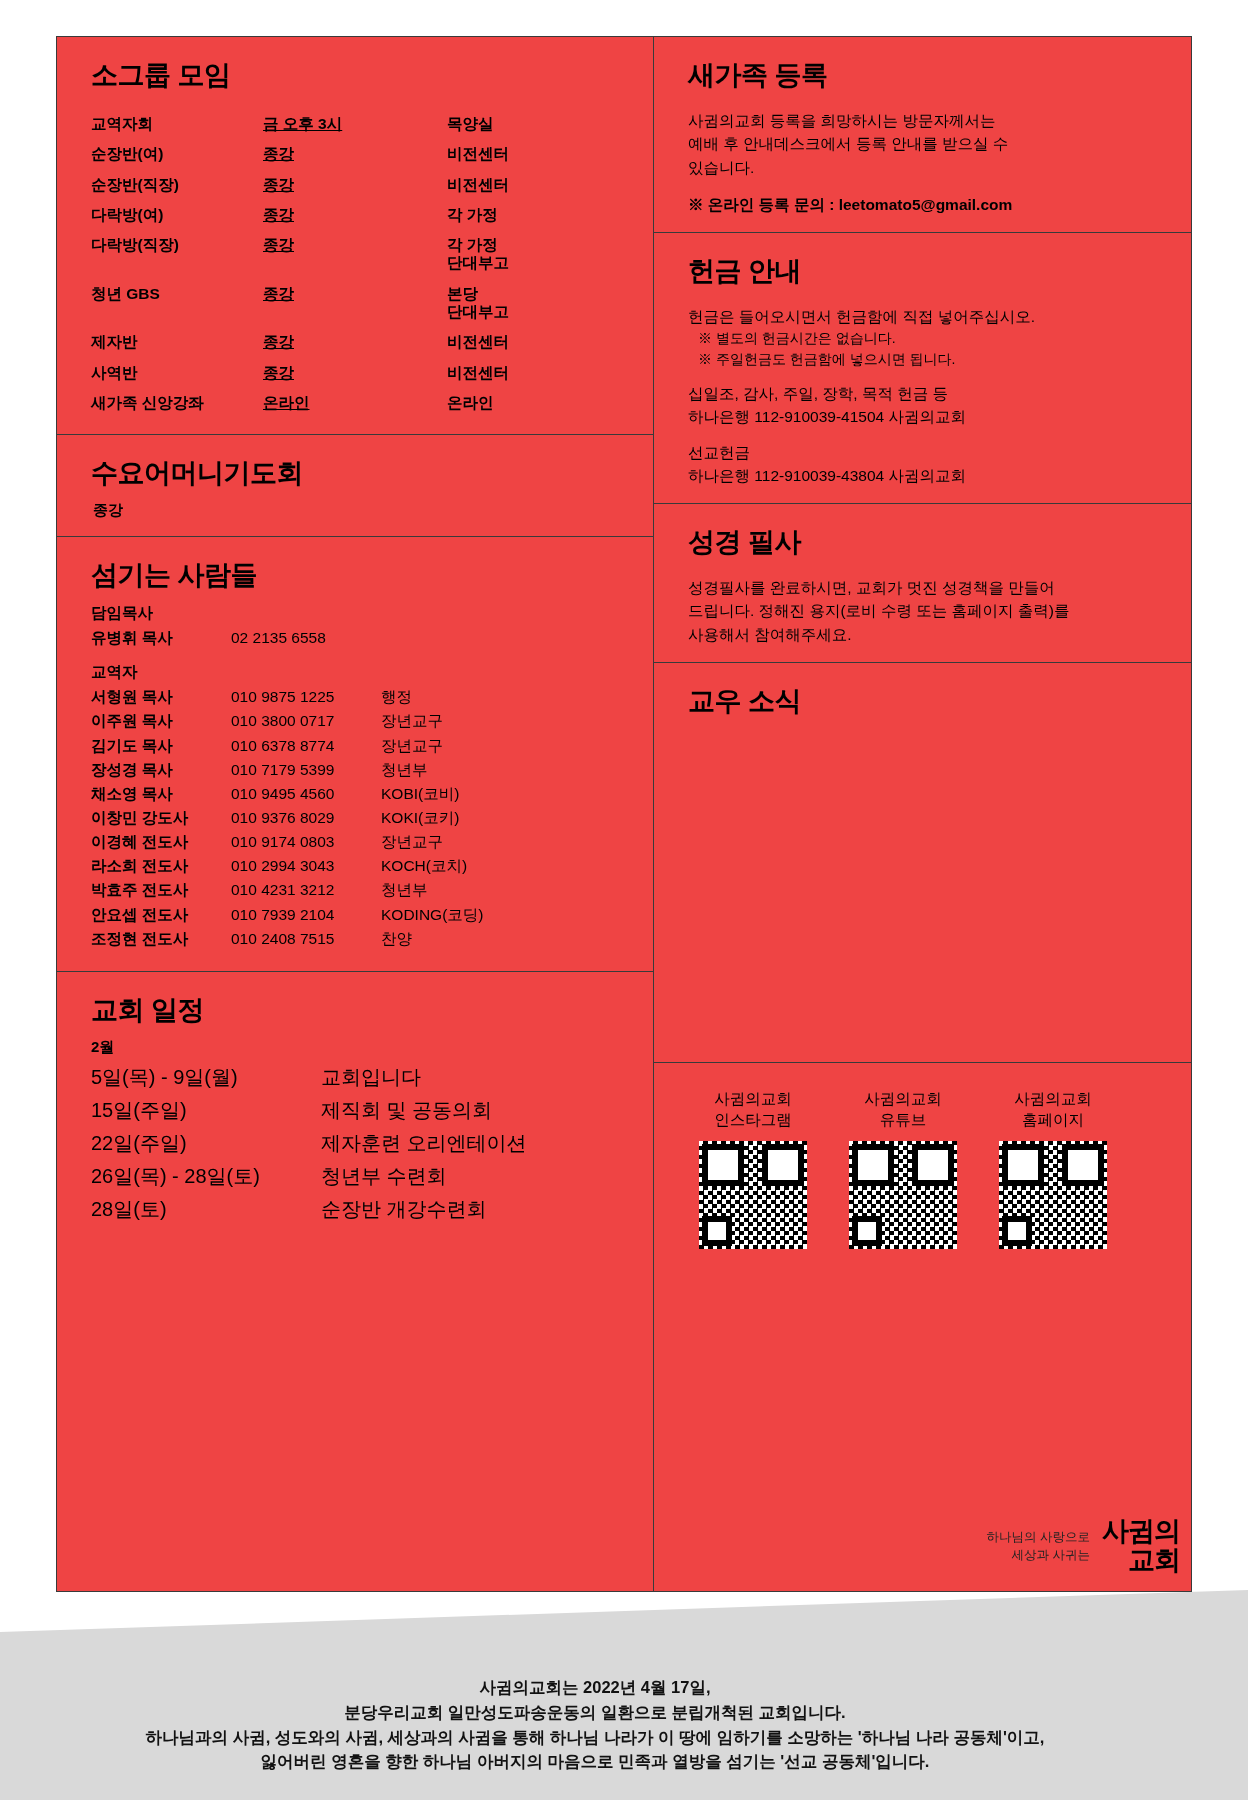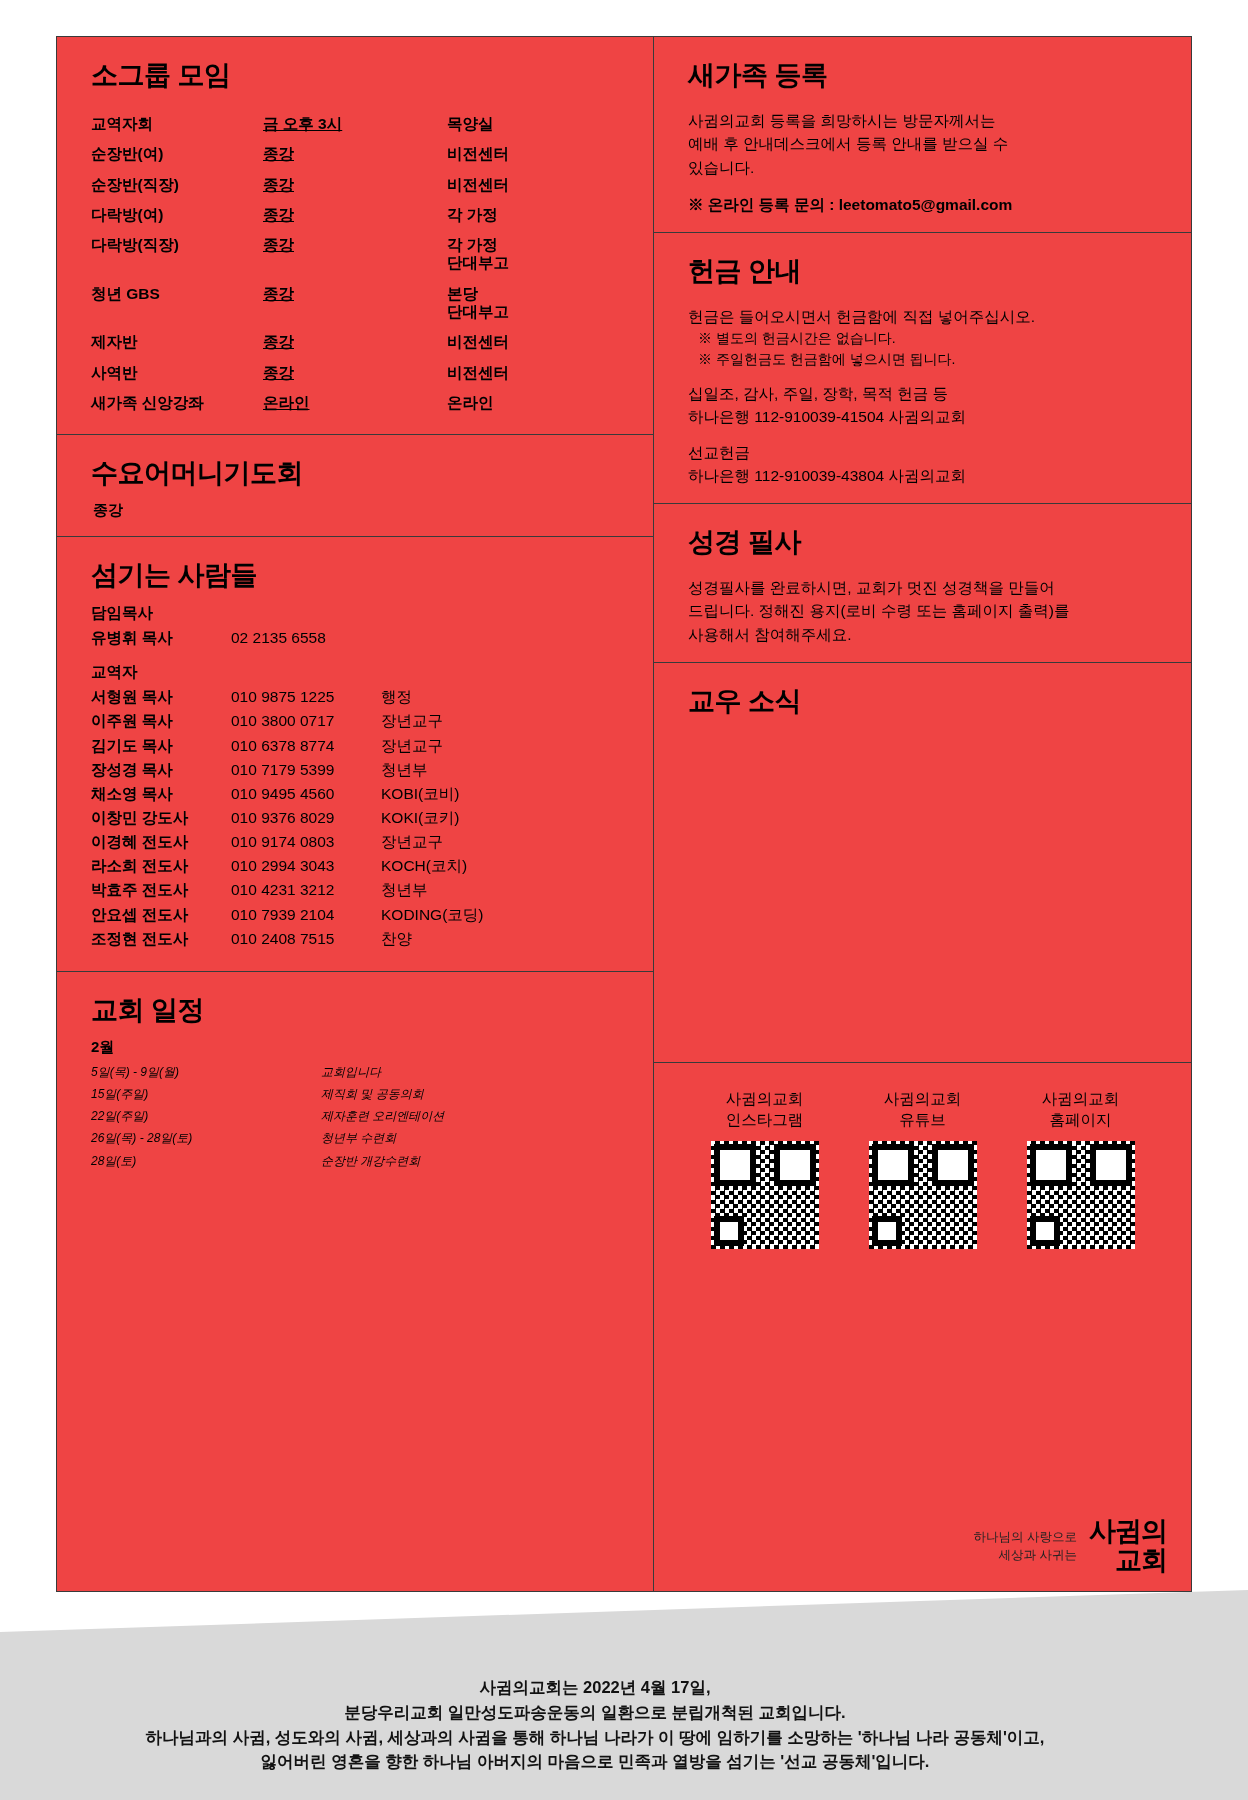--- a/index.html
+++ b/index.html
@@ -127,36 +127,34 @@
   table.staff td.name { width: 140px; font-weight: bold; }
   table.staff td.tel  { width: 150px; font-weight: normal; }
   table.staff td.role { width: auto; font-weight: normal; }
 
   
   .month {
     font-size: 15px; font-weight: bold; margin: 0 0 4px 0;
   }
   table.sched {
     border-collapse: collapse;
-    font-size: 12px;
-    font-style: italic;
+    font-size: 20px;
   }
   table.sched td {
     padding: 3px 0;
     vertical-align: top;
     line-height: 1.35;
   }
   table.sched td.d { width: 230px; }
 
   
   .qr-block {
     padding: 26px 24px 10px 24px;
     display: flex;
-    justify-content: center;
-    gap: 8px;
+    justify-content: flex-start;
   }
   .qr-item { text-align: center; width: 150px; }
   .qr-label {
     font-size: 15.5px;
     line-height: 1.35;
     margin-bottom: 10px;
     white-space: pre-line;
   }
   .qr-code {
     width: 108px; height: 108px;
@@ -175,21 +173,21 @@
     border: 6px solid #000;
     box-shadow: inset 0 0 0 5px #fff;
   }
   .qr-code::before { left: 3px; top: 3px; }
   .qr-code::after  { right: 3px; top: 3px; }
   .qr-code > i     { left: 3px; bottom: 3px; }
 
   
   .logo-wrap {
     position: absolute;
-    right: 24px; bottom: 16px;
+    right: 11px; bottom: 16px;
     display: flex;
     align-items: center;
     gap: 12px;
   }
   .logo-tag {
     font-size: 12.5px;
     line-height: 1.45;
     text-align: right;
     white-space: pre-line;
     color: #222;

